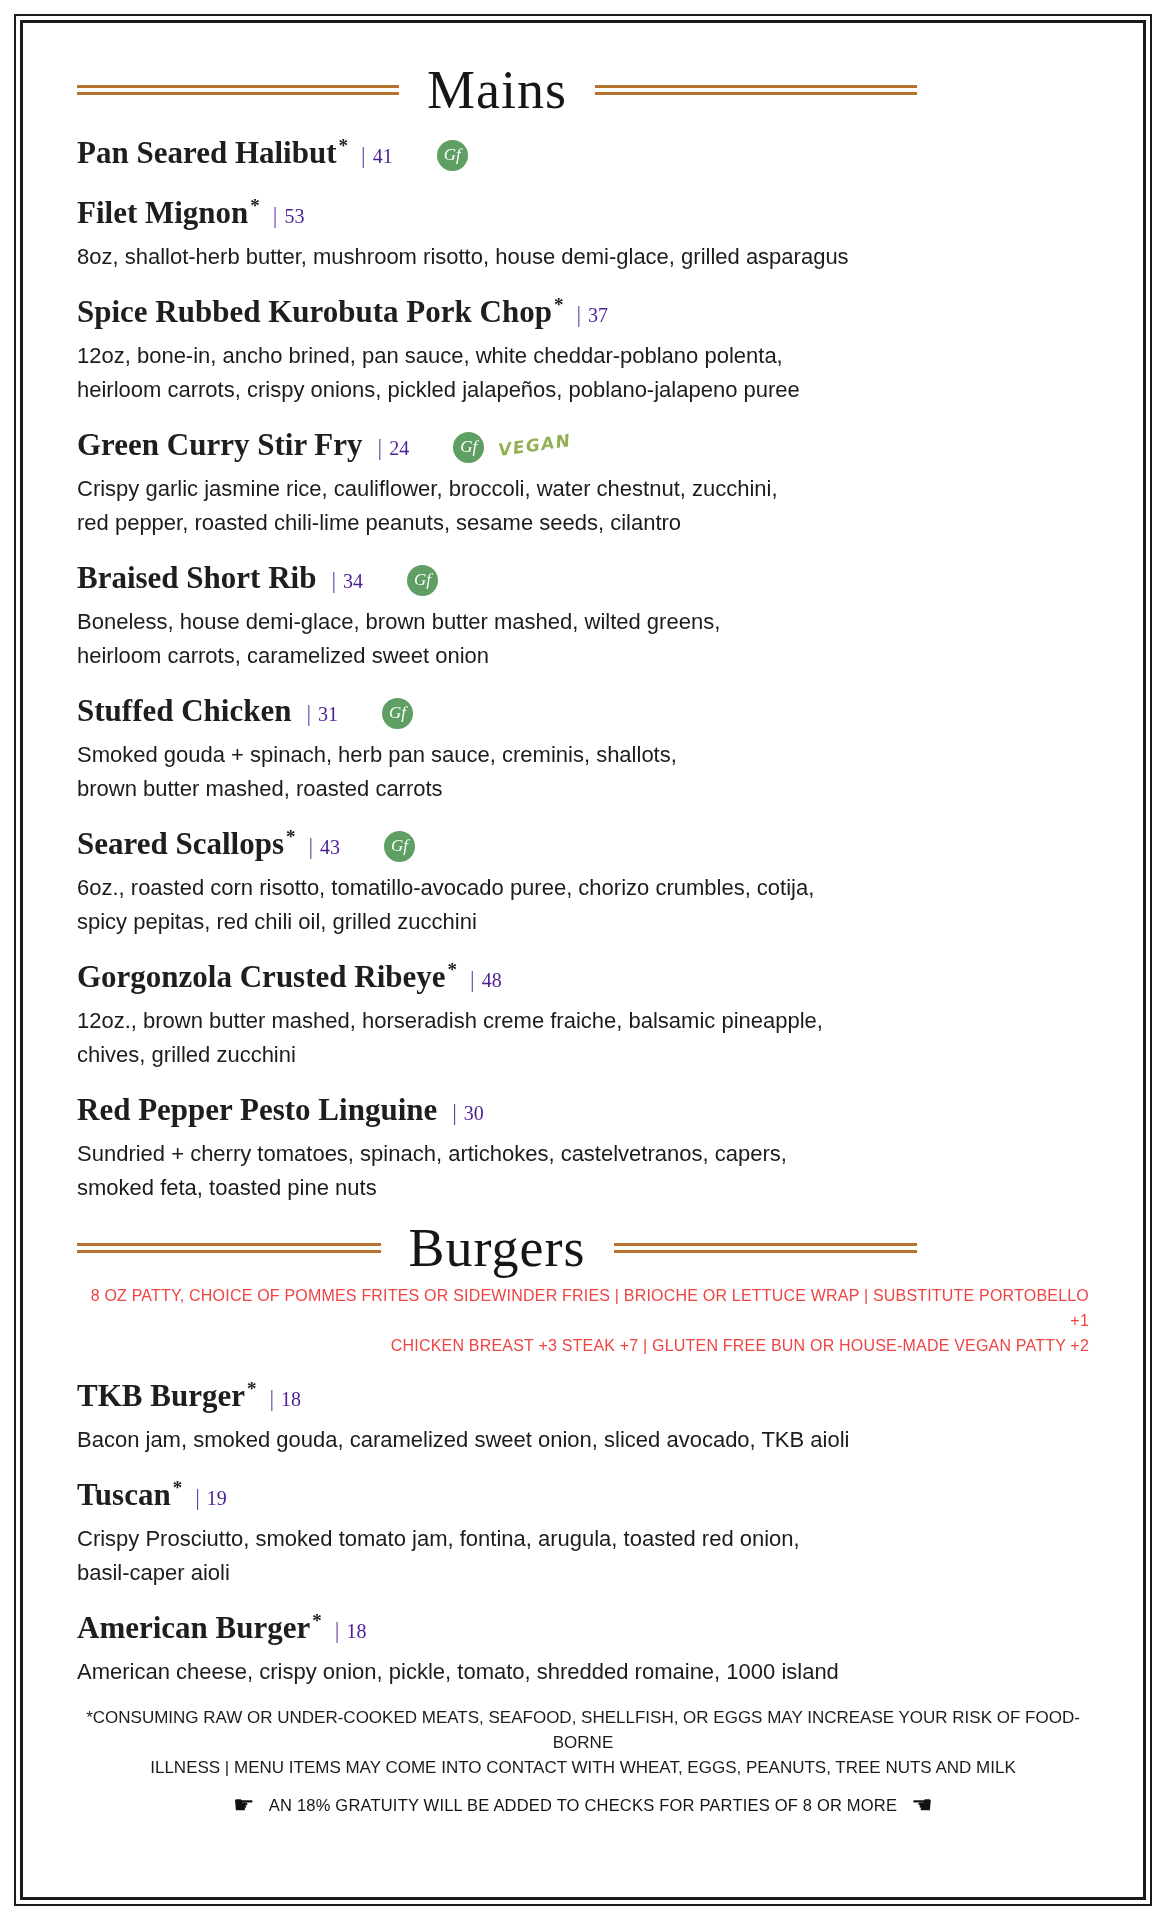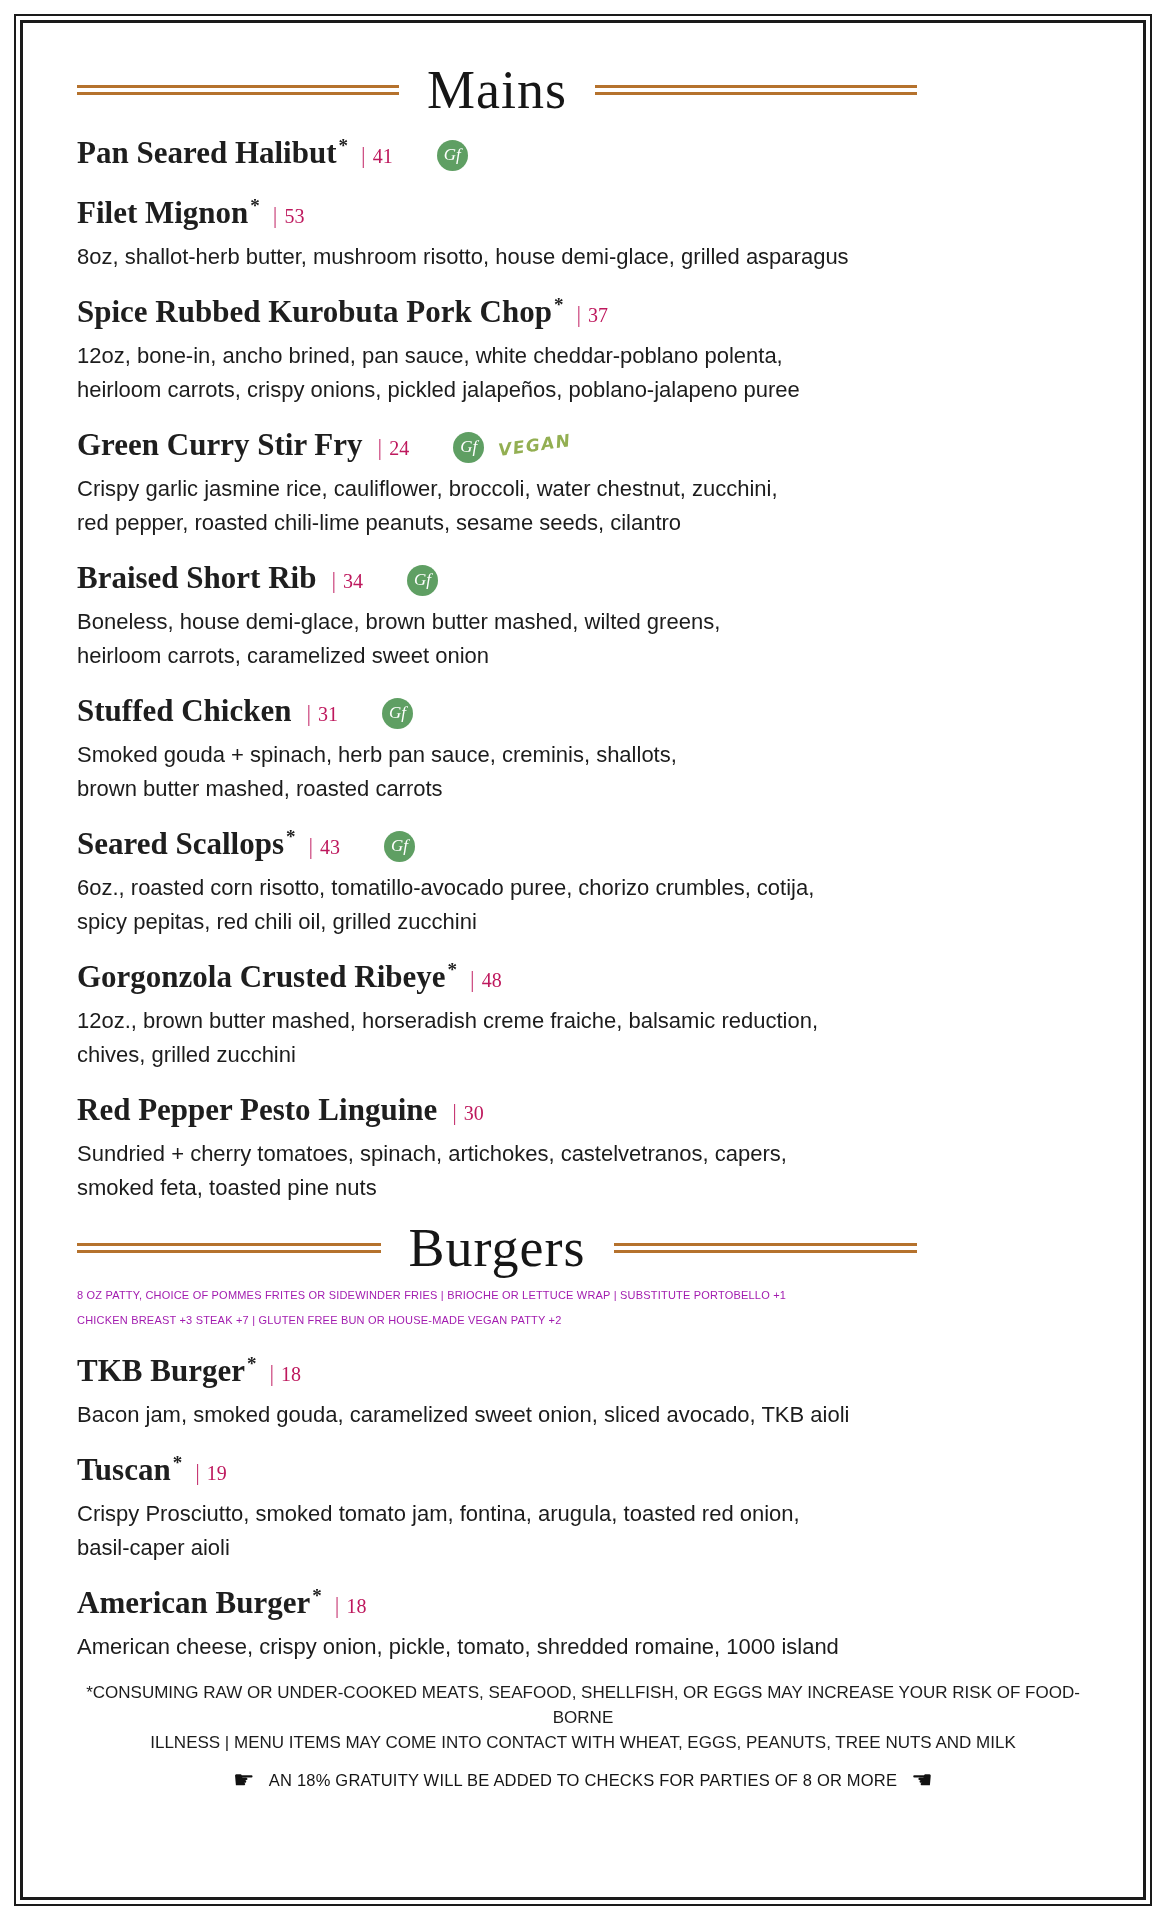--- a/index.html
+++ b/index.html
@@ -75,21 +75,21 @@
     white-space: nowrap;
   }
   .item-name sup {
     font-size: 19px;
     line-height: 0;
     margin-left: 2px;
   }
   .price {
     font-family: "Liberation Serif", serif;
     font-size: 20px;
-    color: #be185d;
+    color: #4c1d95;
     margin-left: 13px;
     white-space: nowrap;
   }
   .price .pipe {
     font-size: 23px;
     font-weight: 300;
     opacity: .85;
     margin-right: 7px;
   }
   .gf-icon {
@@ -126,25 +126,25 @@
     font-size: 22px;
     line-height: 34px;
     color: #1c1c1c;
     margin: 5px 0 0 0;
     white-space: pre-line;
     max-width: 940px;
   }
 
   
   .section-note {
-    text-align: left;
-    font-size: 11px;
+    text-align: right;
+    font-size: 16px;
     line-height: 25px;
     letter-spacing: .2px;
-    color: #a21caf;
+    color: #ef4444;
     margin: 0 0 16px 0;
     white-space: pre-line;
   }
 
   
   .footer { margin-top: 14px; }
   .disclaimer {
     text-align: center;
     font-size: 17px;
     line-height: 25px;
@@ -247,21 +247,21 @@
             </div>
             <p class="desc">6oz., roasted corn risotto, tomatillo-avocado puree, chorizo crumbles, cotija,
 spicy pepitas, red chili oil, grilled zucchini</p>
           </div>
 
           <div class="item">
             <div class="item-head">
               <h2 class="item-name"><span>Gorgonzola Crusted Ribeye</span><sup>*</sup></h2>
               <span class="price"><span class="pipe">|</span><span>48</span></span>
             </div>
-            <p class="desc">12oz., brown butter mashed, horseradish creme fraiche, balsamic reduction,
+            <p class="desc">12oz., brown butter mashed, horseradish creme fraiche, balsamic pineapple,
 chives, grilled zucchini</p>
           </div>
 
           <div class="item">
             <div class="item-head">
               <h2 class="item-name"><span>Red Pepper Pesto Linguine</span><sup></sup></h2>
               <span class="price"><span class="pipe">|</span><span>30</span></span>
             </div>
             <p class="desc">Sundried + cherry tomatoes, spinach, artichokes, castelvetranos, capers,
 smoked feta, toasted pine nuts</p>

